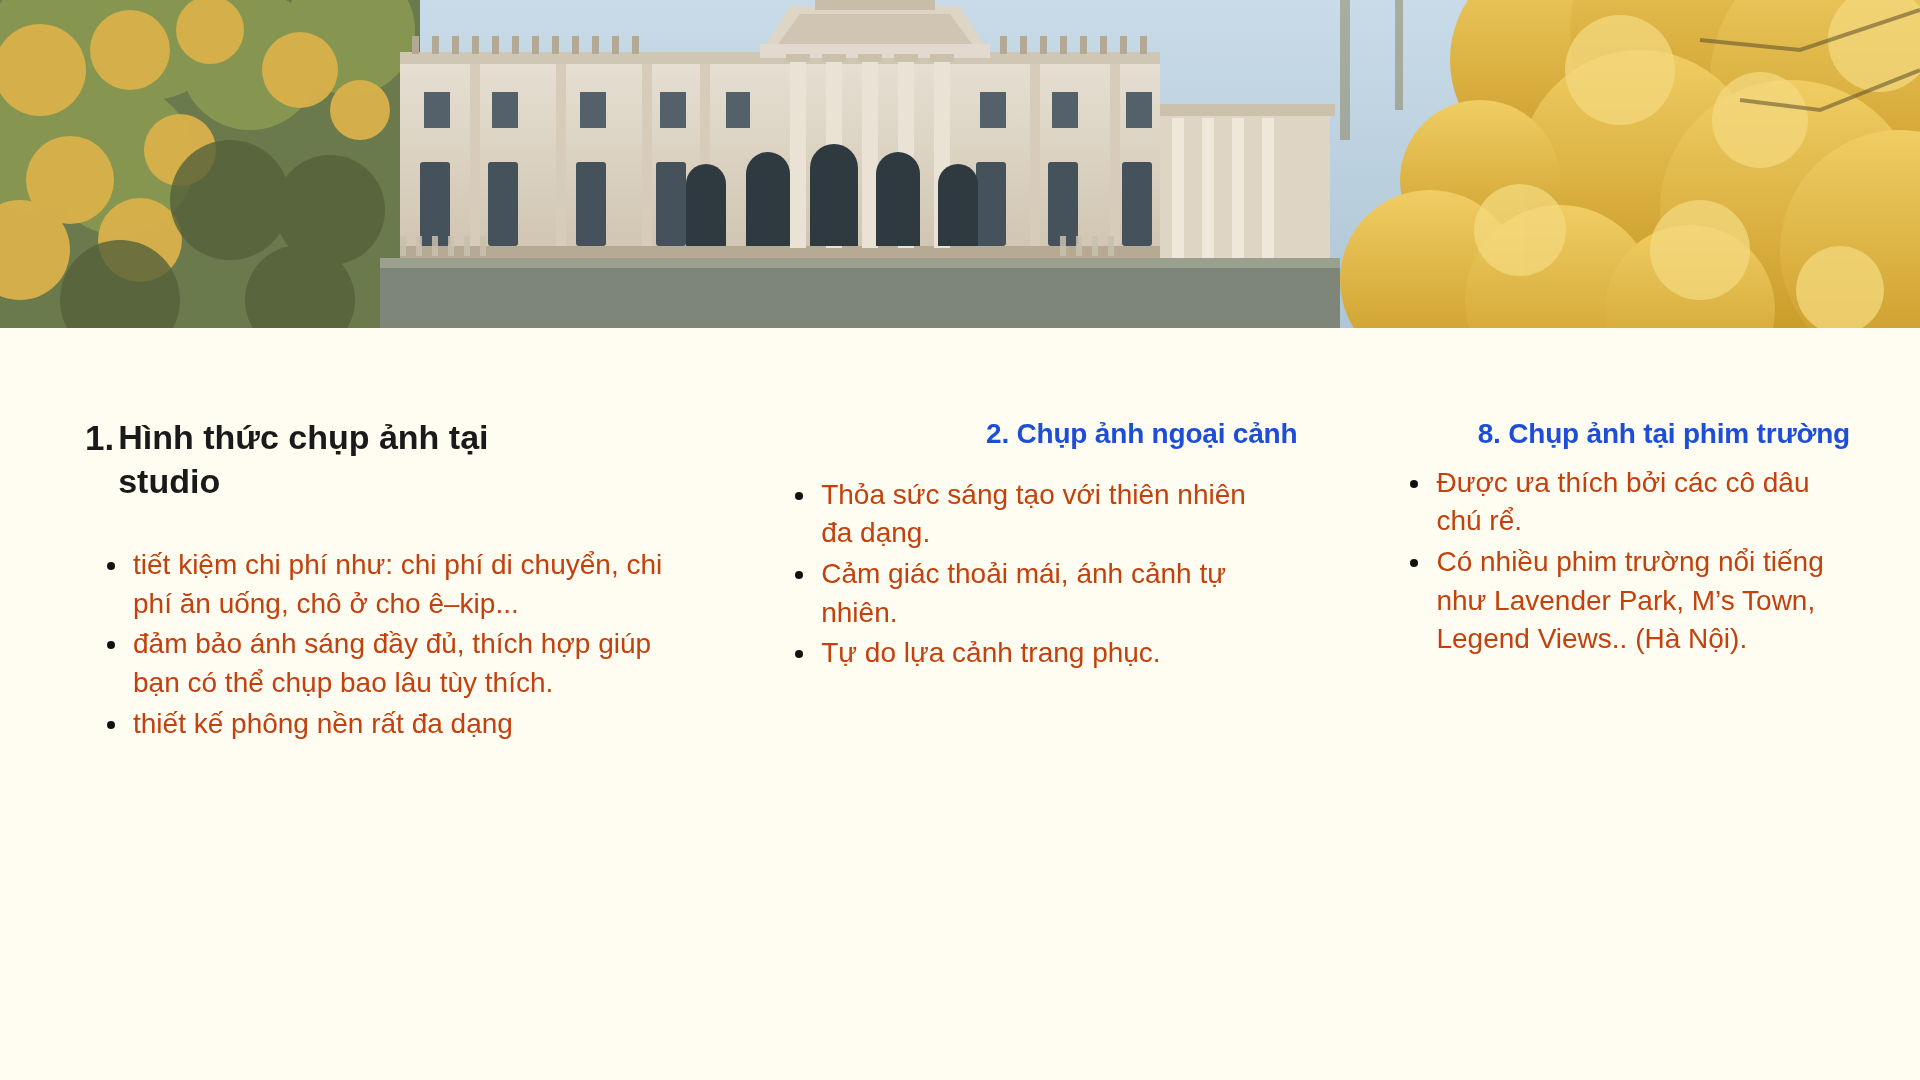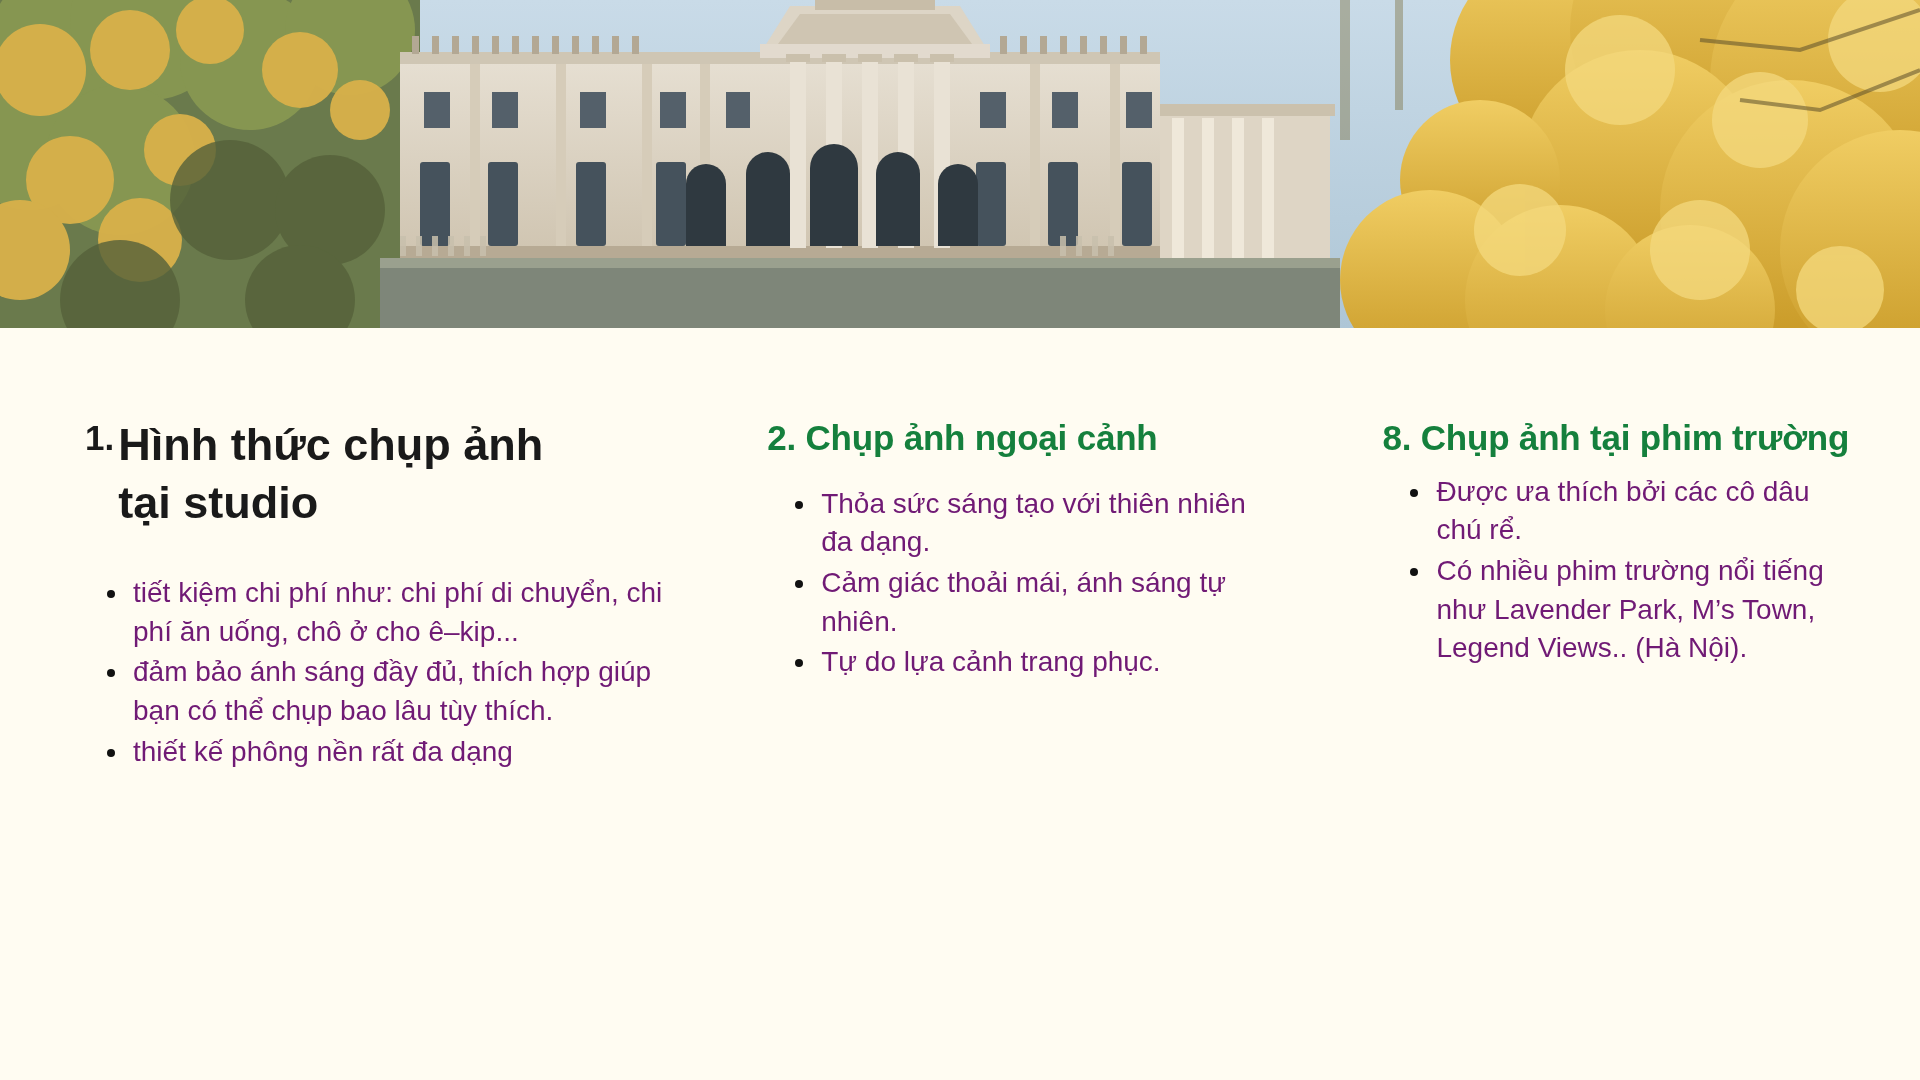--- a/index.html
+++ b/index.html
@@ -50,58 +50,59 @@
 
   .col {
     box-sizing: border-box;
   }
   .col-1 { width: 690px; padding-left: 25px; padding-right: 30px; }
   .col-2 { width: 620px; padding-left: 40px; padding-right: 30px; }
   .col-3 { width: 550px; padding-left: 55px; padding-right: 10px; }
 
   .col h2 {
     margin: 0;
-    font-size: 35px;
+    font-size: 28px;
     line-height: 1.28;
     font-weight: 700;
-    color: #15803d;
+    color: #1d4ed8;
     letter-spacing: -0.2px;
+    text-align: right;
   }
 
   
   .num-heading {
     display: flex;
     align-items: flex-start;
     gap: 4px;
   }
   .num-heading .num {
     font-size: 35px;
     font-weight: 700;
     color: #1a1a1a;
     line-height: 1.28;
     flex: 0 0 auto;
   }
   .num-heading .txt {
-    font-size: 45px;
+    font-size: 34px;
     font-weight: 700;
     color: #1a1a1a;
     line-height: 1.28;
     max-width: 460px;
   }
 
   ul.bullets {
     margin: 26px 0 0 0;
     padding: 0 0 0 26px;
     list-style: none;
   }
   ul.bullets li {
     position: relative;
     font-size: 28px;
     line-height: 1.38;
-    color: #701a75;
+    color: #c2410c;
     margin-bottom: 2px;
     padding-left: 26px;
   }
   ul.bullets li::before {
     content: "";
     position: absolute;
     left: 0;
     top: 16px;
     width: 8px;
     height: 8px;
@@ -319,21 +320,21 @@
         <li>tiết kiệm chi phí như: chi phí di chuyển, chi phí ăn uống, chô ở cho ê–kip...</li>
         <li>đảm bảo ánh sáng đầy đủ, thích hợp giúp bạn có thể chụp bao lâu tùy thích.</li>
         <li>thiết kế phông nền rất đa dạng</li>
       </ul>
     </div>
 
     <div class="col col-2">
       <h2>2. Chụp ảnh ngoại cảnh</h2>
       <ul class="bullets">
         <li>Thỏa sức sáng tạo với thiên nhiên đa dạng.</li>
-        <li>Cảm giác thoải mái, ánh sáng tự nhiên.</li>
+        <li>Cảm giác thoải mái, ánh cảnh tự nhiên.</li>
         <li>Tự do lựa cảnh trang phục.</li>
       </ul>
     </div>
 
     <div class="col col-3">
       <h2>8. Chụp ảnh tại phim trường</h2>
       <ul class="bullets">
         <li>Được ưa thích bởi các cô dâu chú rể.</li>
         <li>Có nhiều phim trường nổi tiếng như Lavender Park, M’s Town, Legend Views.. (Hà Nội).</li>
       </ul>

